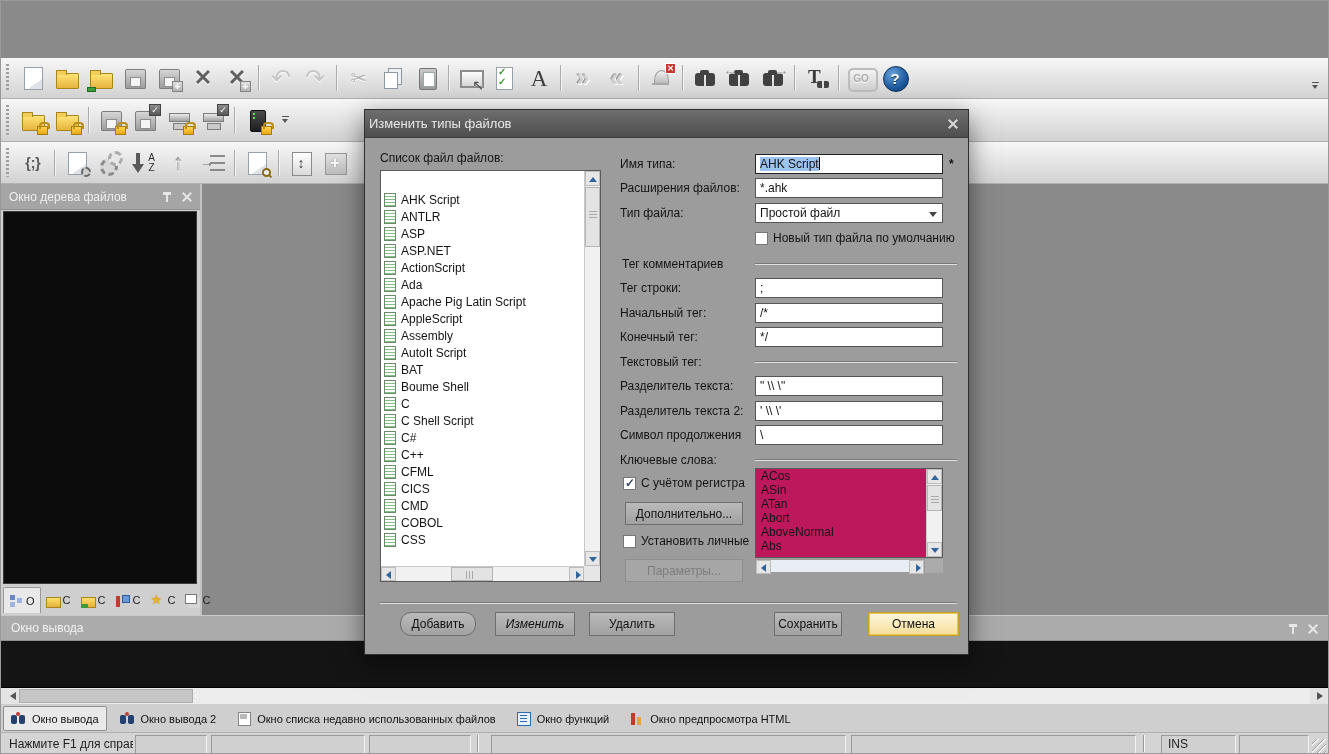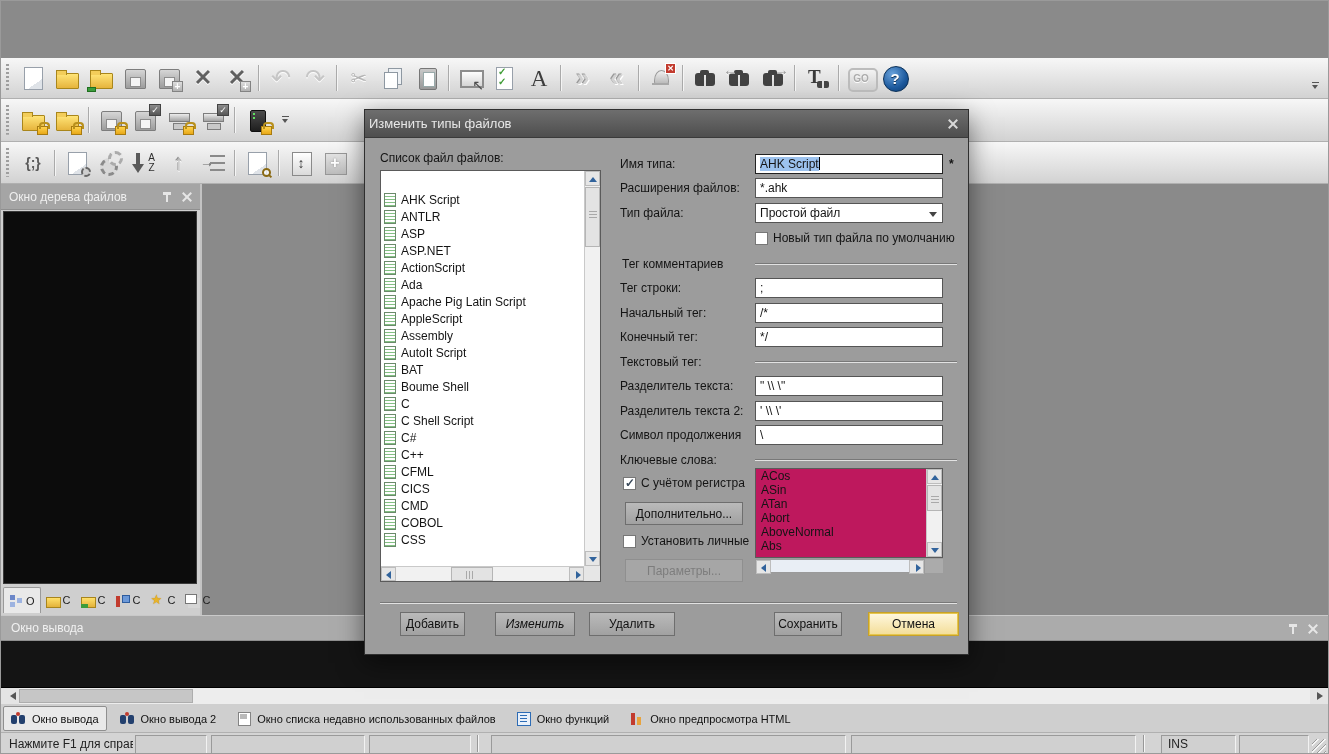--- a/index.html
+++ b/index.html
@@ -727,20 +727,20 @@
         <div class="sb-btn vs-down tri-down"></div>
       </div>
     </div>
     <div class="kw-hscroll">
       <div class="hs2-btn hs2-left tri-l"></div>
       <div class="hs2-btn hs2-right tri-r"></div>
     </div>
     <div class="kw-corner"></div>
 
     <div class="sec-line" style="left:15px;top:492px;width:577px;"></div>
-    <div class="btn" style="left:35px;top:502px;width:65px;">Добавить</div>
+    <div class="btn" style="left:35px;top:502px;width:76px;border-radius:11px;">Добавить</div>
     <div class="btn" style="left:130px;top:502px;width:80px;font-style:italic;">Изменить</div>
     <div class="btn" style="left:224px;top:502px;width:86px;">Удалить</div>
     <div class="btn" style="left:409px;top:502px;width:68px;">Сохранить</div>
     <div class="btn cancel" style="left:503px;top:502px;width:91px;">Отмена</div>
   </div>
 
 </div>
 
 </body></html>

